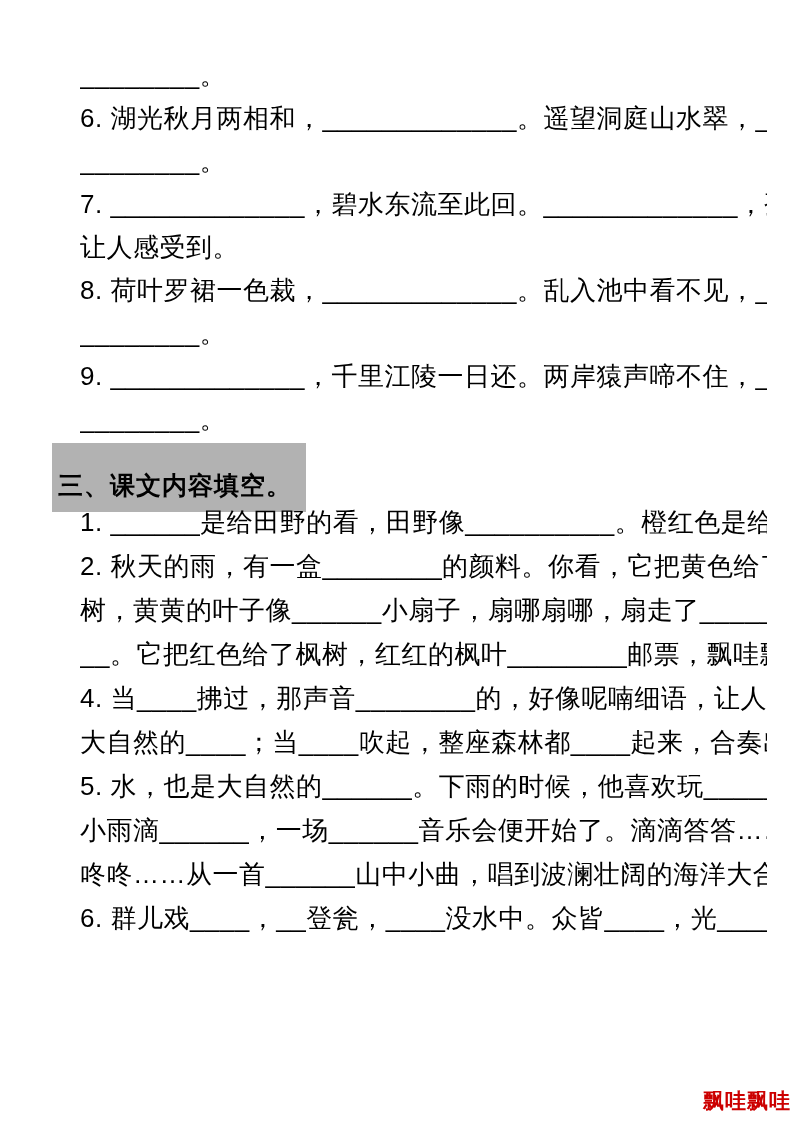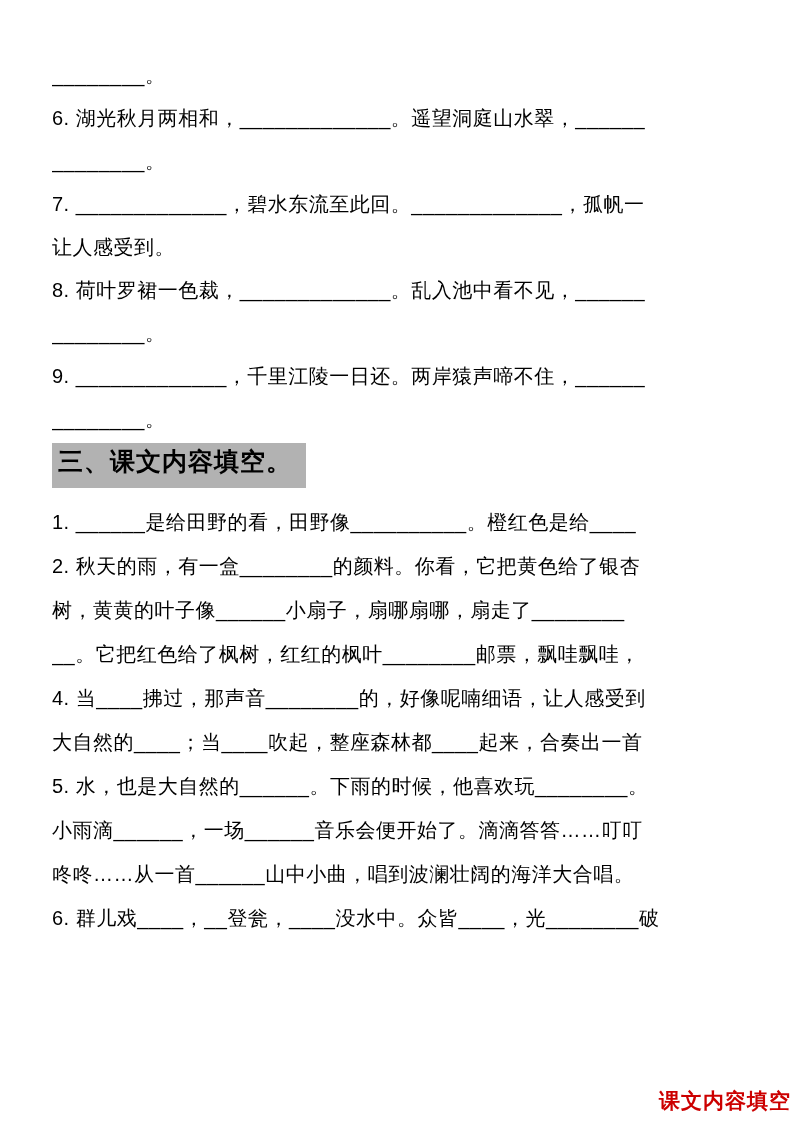--- a/index.html
+++ b/index.html
@@ -24,33 +24,34 @@
     left: 52px;
     right: 26px;
   }
   #poem-section { top: 54px; }
   #passage-section { top: 500px; }
   .line {
     height: 43px;
     display: flex;
     align-items: center;
     white-space: pre;
-    font-size: 20px;
+    font-size: 26px;
     letter-spacing: 0.5px;
     overflow: hidden;
+    margin-left: 28px;
   }
   #passage-section .line { height: 44px; }
   .section-heading {
     position: absolute;
     left: 52px;
     top: 443px;
     display: inline-block;
     font-size: 25px;
     font-weight: bold;
-    padding: 2px 14px 10px 6px;
+    padding: 26px 14px 10px 6px;
     letter-spacing: 1px;
   }
   .watermark {
     position: absolute;
     right: 2px;
     bottom: 7px;
     font-size: 21px;
     font-weight: bold;
     letter-spacing: 1px;
   }
@@ -80,15 +81,15 @@
       <div class="line">树，黄黄的叶子像______小扇子，扇哪扇哪，扇走了________</div>
       <div class="line">__。它把红色给了枫树，红红的枫叶________邮票，飘哇飘哇，</div>
       <div class="line">4. 当____拂过，那声音________的，好像呢喃细语，让人感受到</div>
       <div class="line">大自然的____；当____吹起，整座森林都____起来，合奏出一首</div>
       <div class="line">5. 水，也是大自然的______。下雨的时候，他喜欢玩________。</div>
       <div class="line">小雨滴______，一场______音乐会便开始了。滴滴答答……叮叮</div>
       <div class="line">咚咚……从一首______山中小曲，唱到波澜壮阔的海洋大合唱。</div>
       <div class="line">6. 群儿戏____，__登瓮，____没水中。众皆____，光________破</div>
     </div>
 
-  <div class="watermark" style="color: rgb(204, 0, 0);">课文内容填空</div>
+  <div class="watermark" style="color: rgb(204, 0, 0);">飘哇飘哇</div>
 
 </div>
 
 </body></html>

